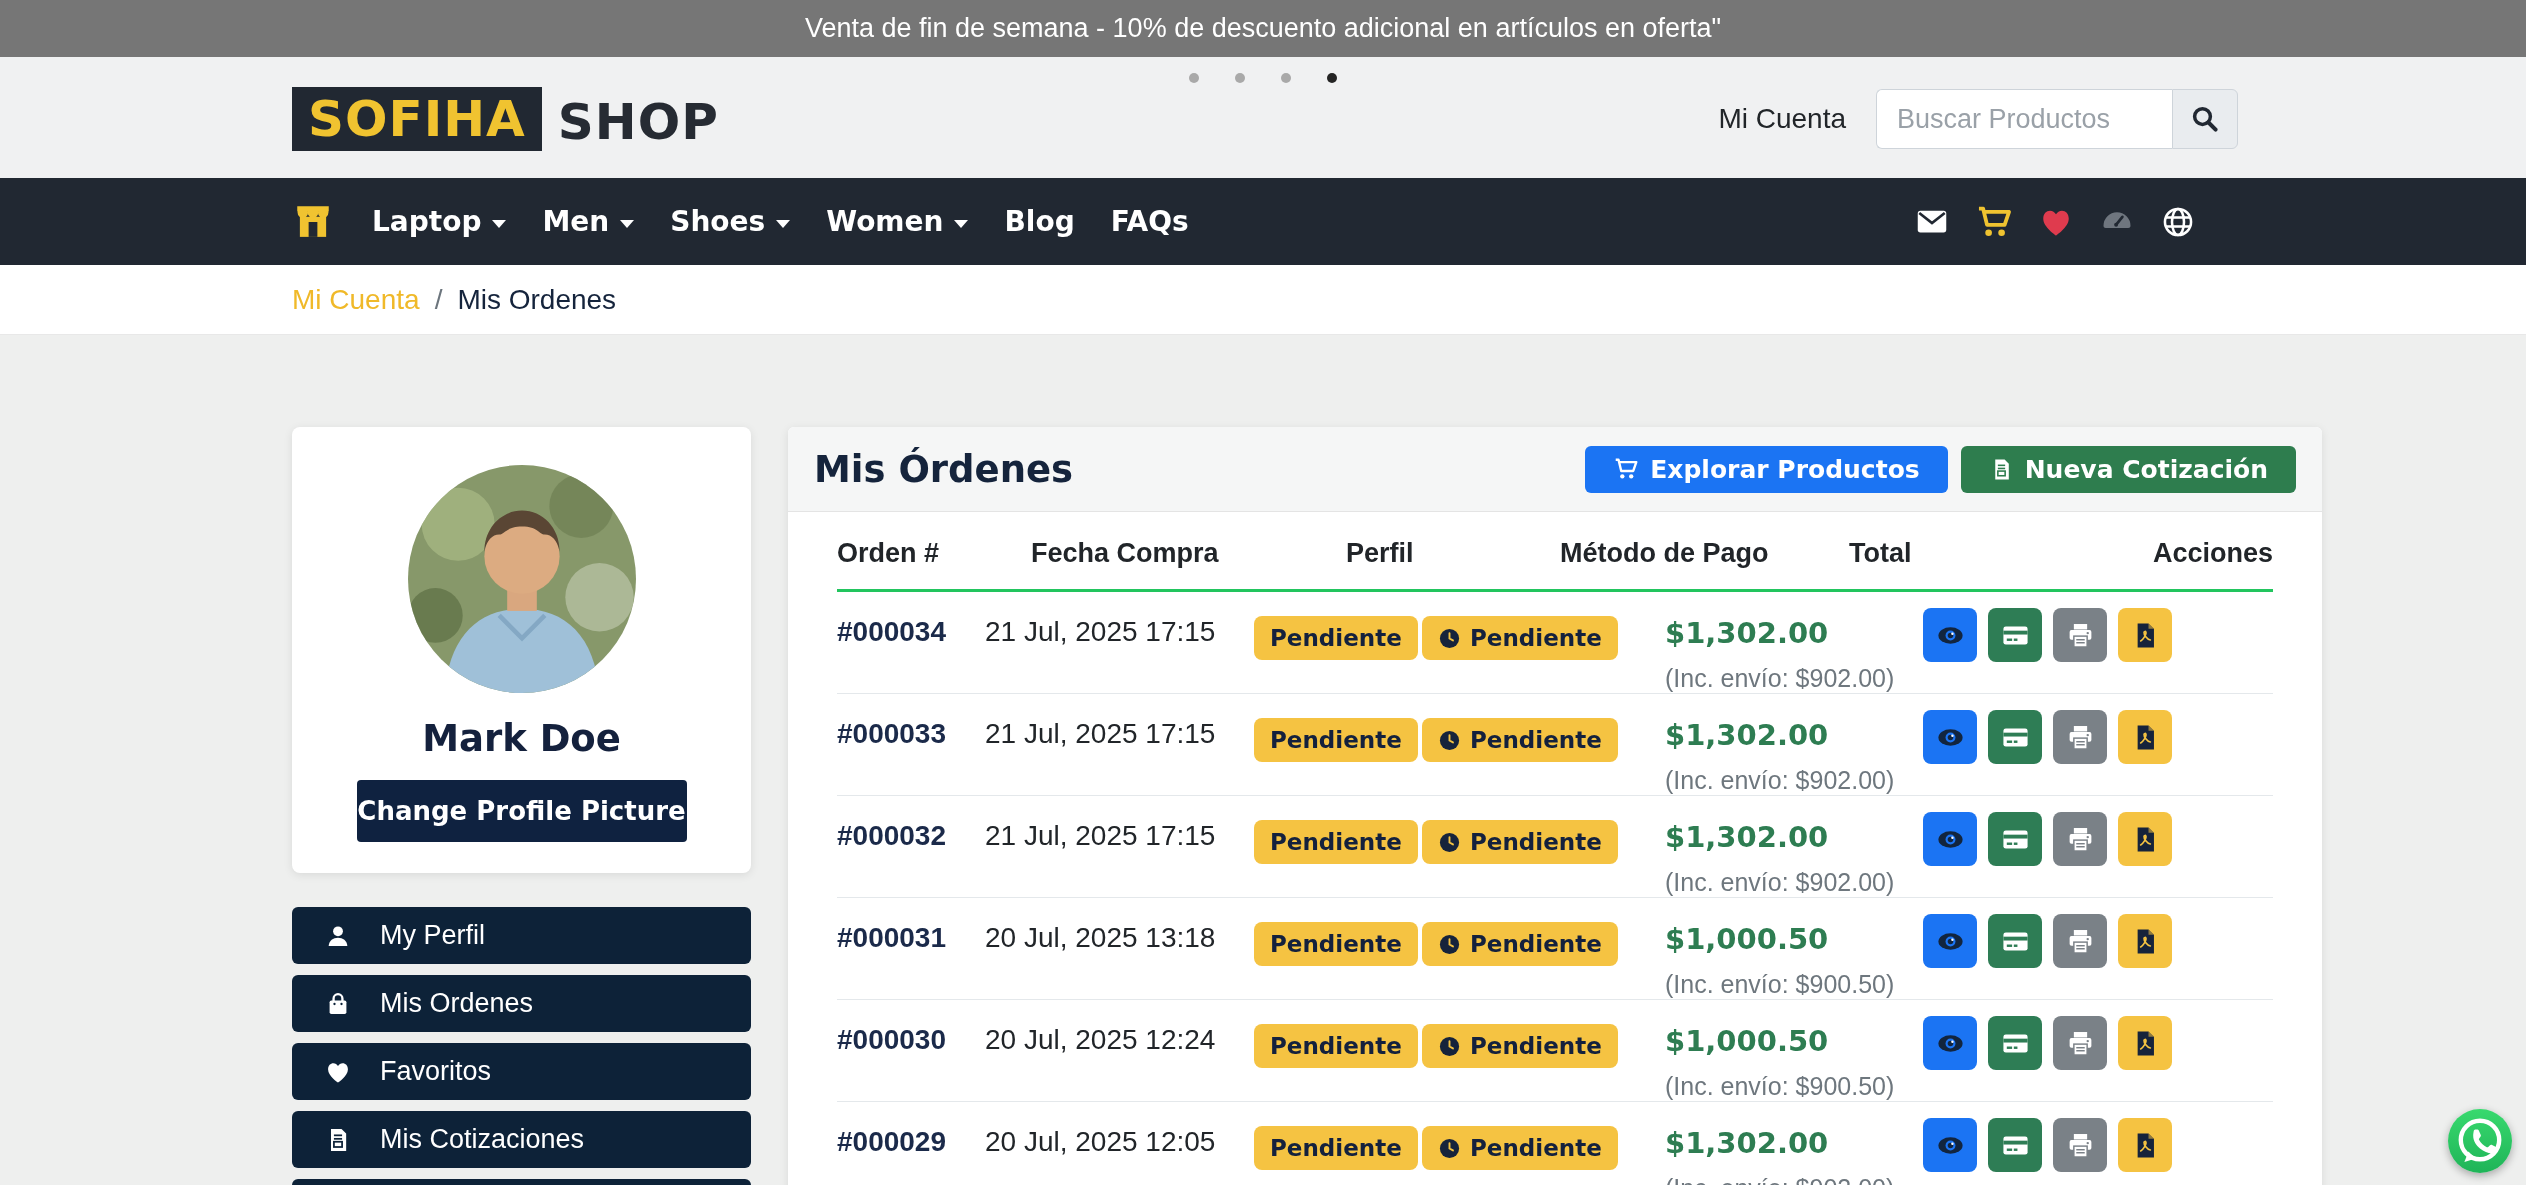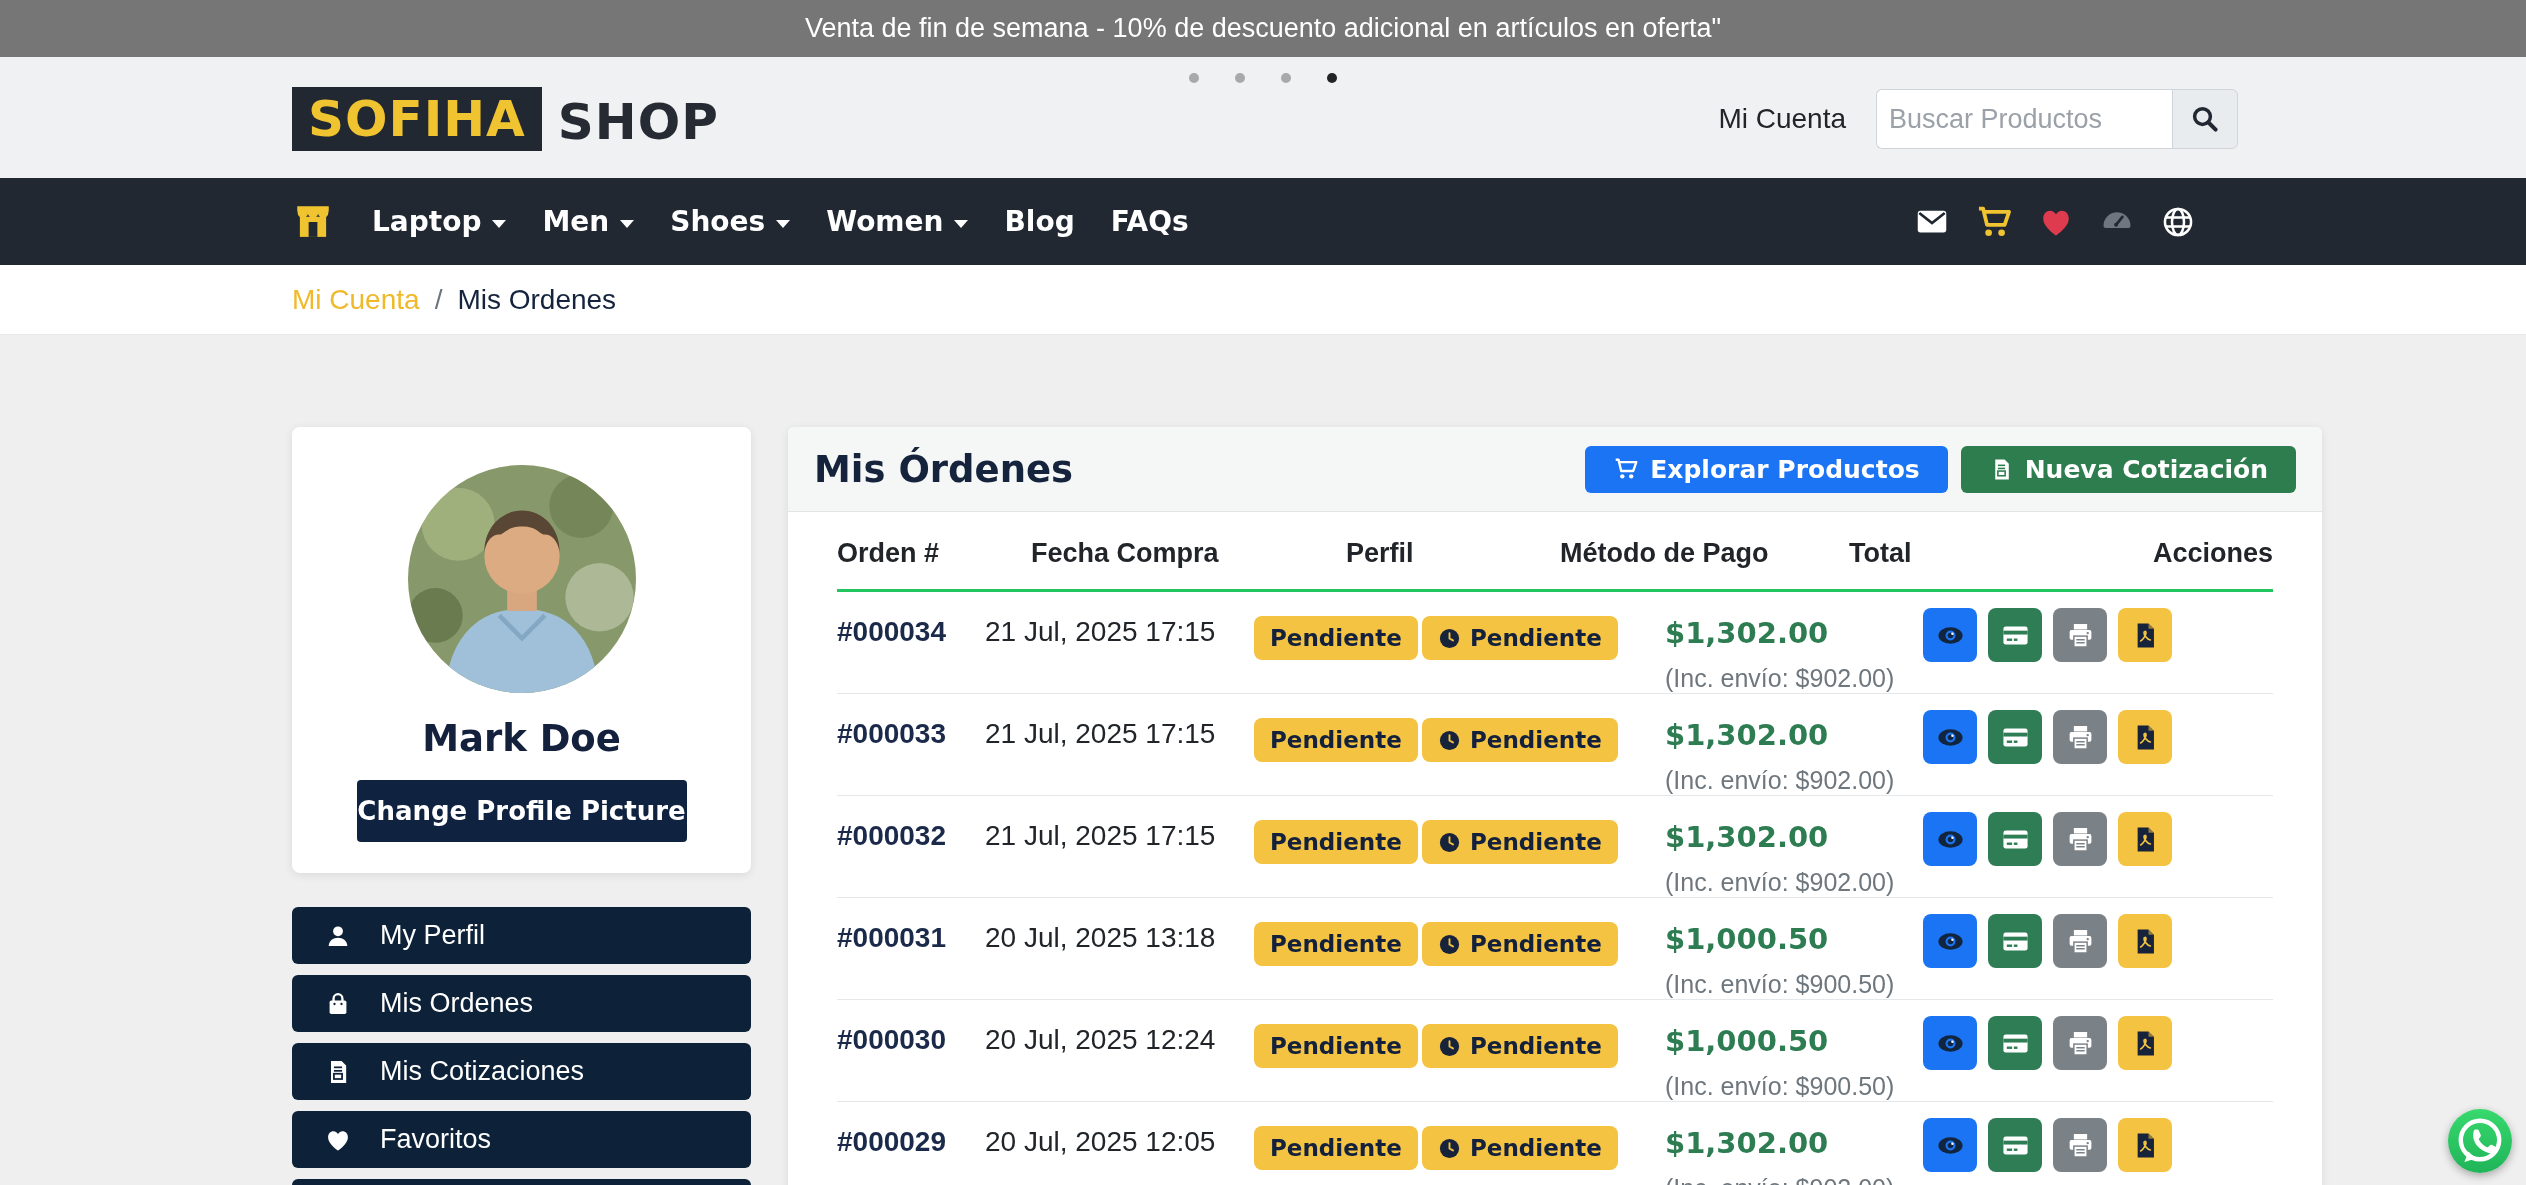--- a/index.html
+++ b/index.html
@@ -21,21 +21,21 @@
                  padding:30px 288px 0 292px; }
   .logo { display:flex; align-items:flex-end; gap:16px; cursor:pointer; }
   .logo-box { background:#212832; color:#f0c330; font-family:"DejaVu Sans",sans-serif;
               font-weight:800; font-size:50px; padding:3px 16px; letter-spacing:1px; }
   .logo-shop { color:#262b33; font-weight:800; font-size:50px;
                font-family:"DejaVu Sans",sans-serif; letter-spacing:1px; }
   .header-right { display:flex; align-items:center; gap:30px; }
   .account-link { font-size:28px; color:#212529; cursor:pointer; }
   .search-box { display:flex; height:60px; }
   .search-input { width:296px; border:1px solid #ced4da; border-right:none;
-                  border-radius:6px 0 0 6px; padding:0 12px; font-size:27px;
+                  border-radius:6px 0 0 6px; padding:0 20px; font-size:27px;
                   color:#495057; background:#fff; outline:none;
                   font-family:"Liberation Sans",sans-serif; }
   .search-input::placeholder { color:#9aa1a8; }
   .search-btn { width:66px; background:#e9ecef; border:1px solid #ced4da;
                 border-radius:0 6px 6px 0; display:flex; align-items:center;
                 justify-content:center; cursor:pointer; }
 
   
   .navbar { height:87px; background:#212832; display:flex; align-items:center;
             justify-content:space-between; padding:0 330px 0 292px; }
@@ -267,32 +267,32 @@
         <svg viewBox="0 0 24 24">
           <path d="M8.2 10V7.4a3.8 3.8 0 0 1 7.6 0V10" stroke="#fff" stroke-width="2" fill="none"></path>
           <rect x="4.8" y="9" width="14.4" height="11.5" rx="1.5" fill="#fff"></rect>
           <circle cx="9" cy="12" r="1" fill="#0d2238"></circle>
           <circle cx="15" cy="12" r="1" fill="#0d2238"></circle>
         </svg>
         <span>Mis Ordenes</span>
       </a>
       <a class="side-item">
         <svg viewBox="0 0 24 24">
+          <path d="M12 21s-8.5-5.6-8.5-11.2C3.5 6.4 5.6 4.5 8 4.5c1.7 0 3.2 1 4 2.4.8-1.4 2.3-2.4 4-2.4 2.4 0 4.5 1.9 4.5 5.3C20.5 15.4 12 21 12 21z" fill="#fff"></path>
+        </svg>
+        <span>Favoritos</span>
+      </a>
+      <a class="side-item">
+        <svg viewBox="0 0 24 24">
           <path d="M6 2.5h9l4 4v15H6z" fill="#fff"></path>
           <line x1="8.5" y1="8" x2="15.5" y2="8" stroke="#0d2238" stroke-width="1.5"></line>
           <line x1="8.5" y1="11" x2="15.5" y2="11" stroke="#0d2238" stroke-width="1.5"></line>
           <rect x="8.5" y="13.5" width="7" height="4.5" fill="none" stroke="#0d2238" stroke-width="1.5"></rect>
         </svg>
         <span>Mis Cotizaciones</span>
-      </a>
-      <a class="side-item">
-        <svg viewBox="0 0 24 24">
-          <path d="M12 21s-8.5-5.6-8.5-11.2C3.5 6.4 5.6 4.5 8 4.5c1.7 0 3.2 1 4 2.4.8-1.4 2.3-2.4 4-2.4 2.4 0 4.5 1.9 4.5 5.3C20.5 15.4 12 21 12 21z" fill="#fff"></path>
-        </svg>
-        <span>Favoritos</span>
       </a>
       <div class="side-item-partial"></div>
     </div>
   </div>
 
   <div class="panel">
     <div class="panel-header">
       <div class="panel-title">Mis Órdenes</div>
       <div class="panel-actions">
         <button class="panel-btn btn-primary">

